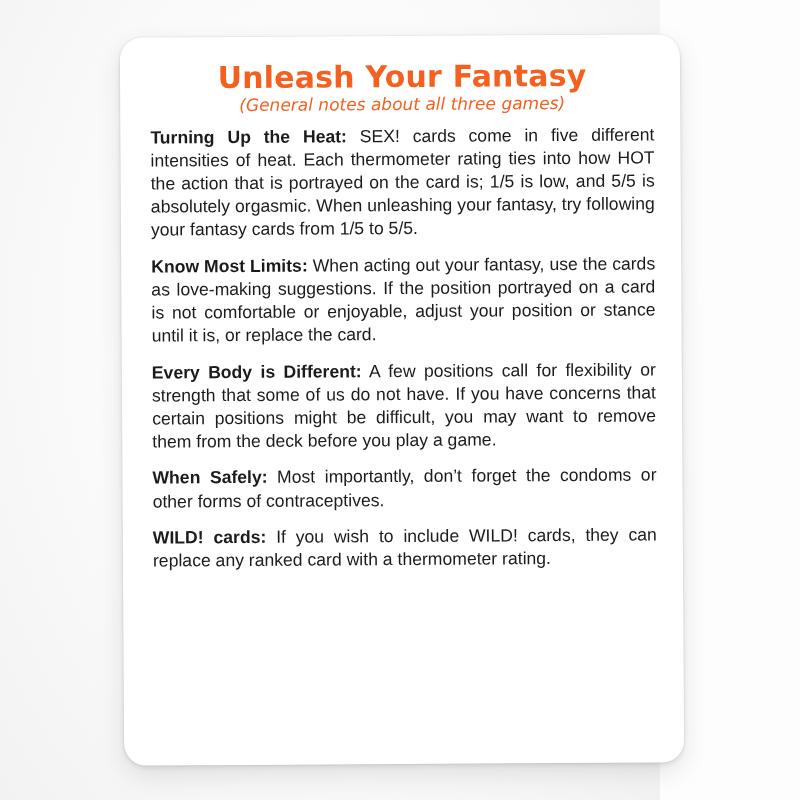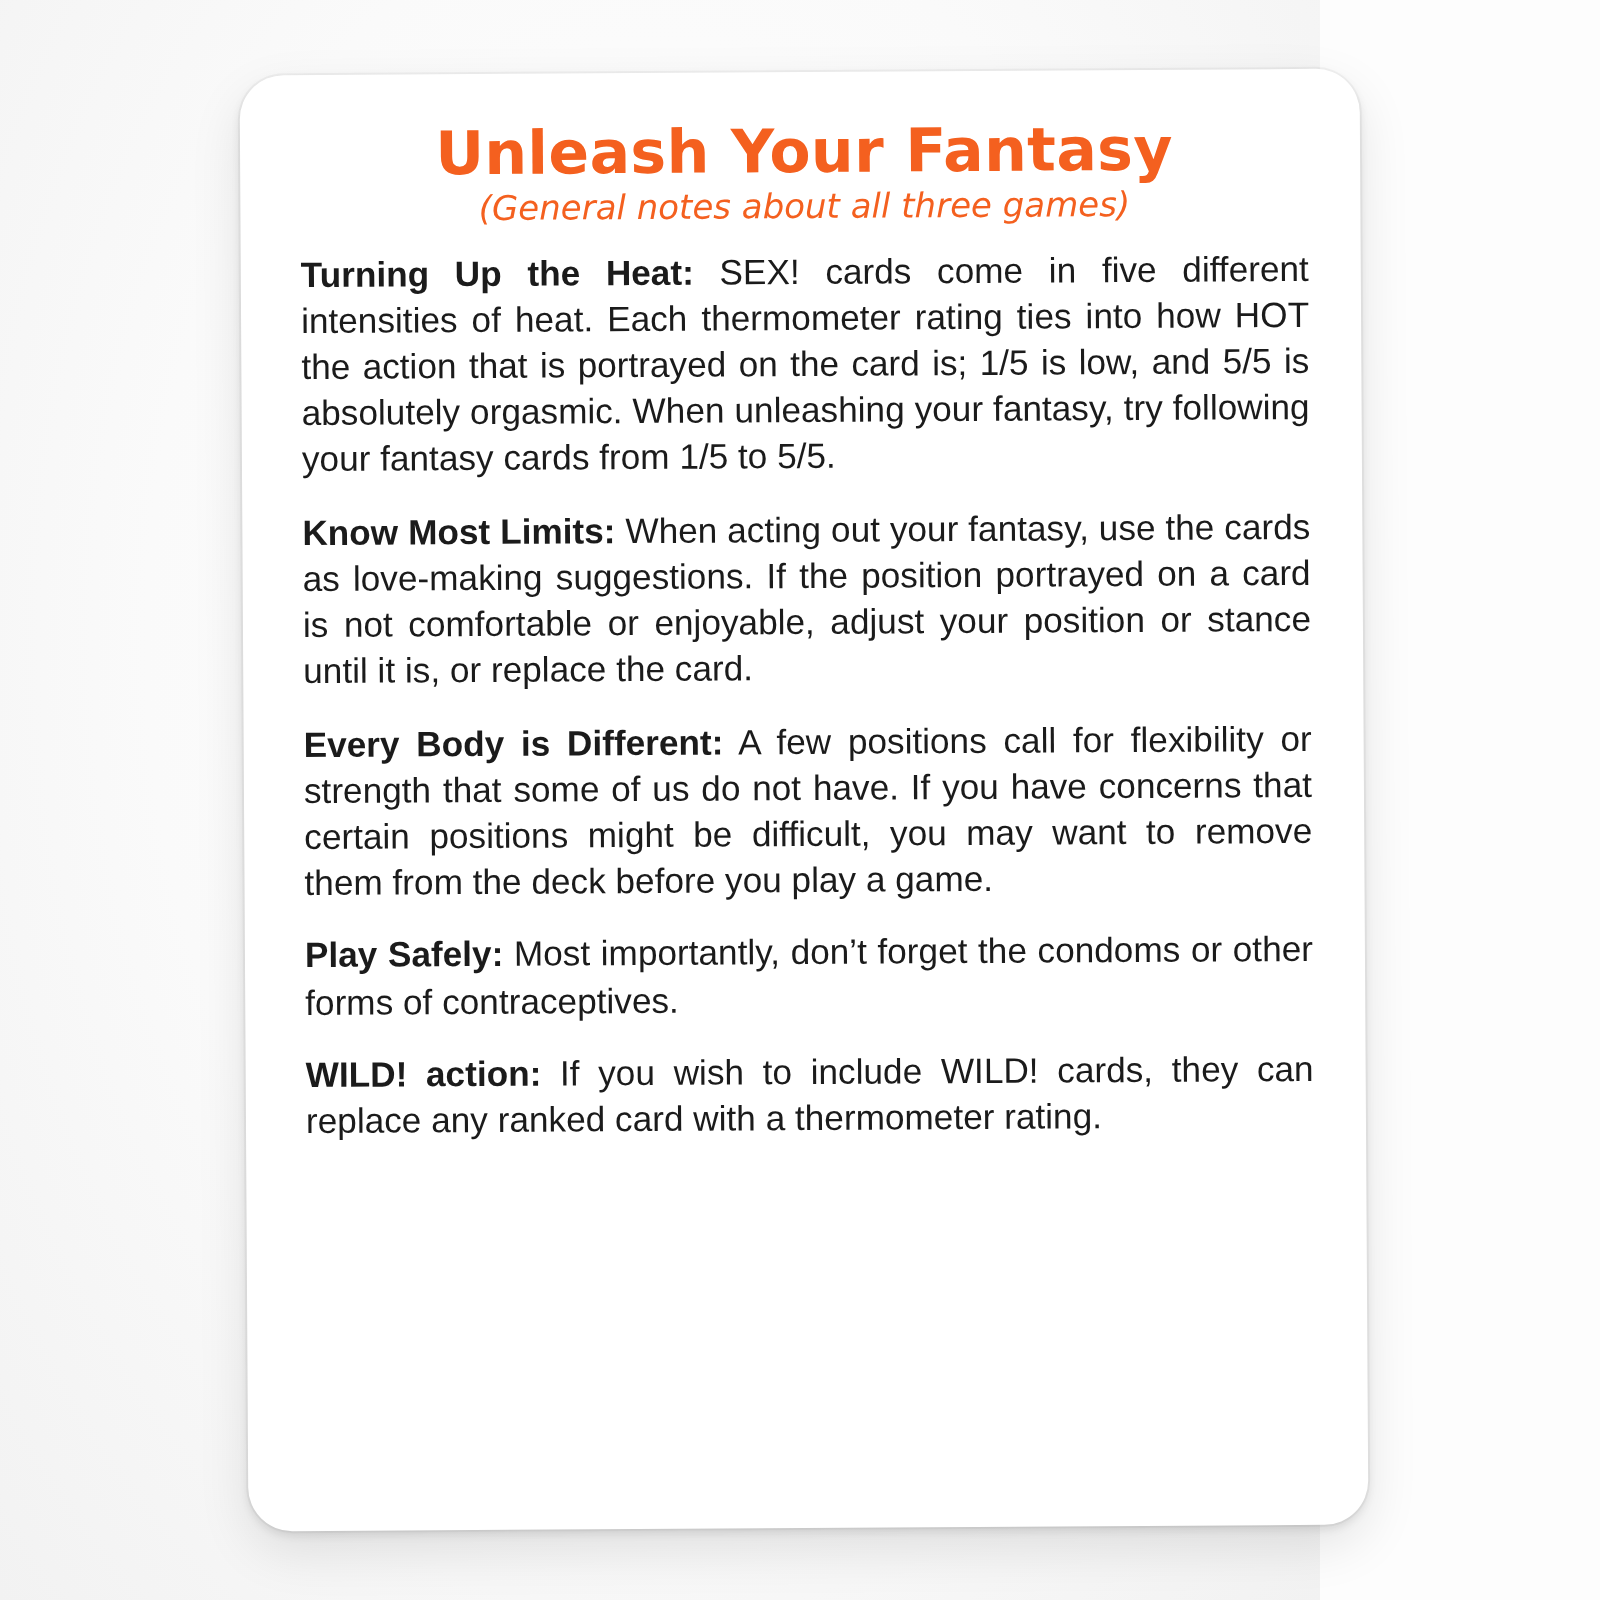--- a/index.html
+++ b/index.html
@@ -104,23 +104,23 @@
 
       <p class="para">
         <span class="lead">Know Most Limits:</span><span class="body-text"> When acting out your fantasy, use the cards as love-making suggestions. If the position portrayed on a card is not comfortable or enjoyable, adjust your position or stance until it is, or replace the card.</span>
       </p>
 
       <p class="para">
         <span class="lead">Every Body is Different:</span><span class="body-text"> A few positions call for flexibility or strength that some of us do not have. If you have concerns that certain positions might be difficult, you may want to remove them from the deck before you play a game.</span>
       </p>
 
       <p class="para">
-        <span class="lead">Play Safely:</span><span class="body-text"> Most importantly, don’t forget the condoms or other forms of contraceptives.</span>
+        <span class="lead">When Safely:</span><span class="body-text"> Most importantly, don’t forget the condoms or other forms of contraceptives.</span>
       </p>
 
       <p class="para">
-        <span class="lead">WILD! action:</span><span class="body-text"> If you wish to include WILD! cards, they can replace any ranked card with a thermometer rating.</span>
+        <span class="lead">WILD! cards:</span><span class="body-text"> If you wish to include WILD! cards, they can replace any ranked card with a thermometer rating.</span>
       </p>
 
     </div>
   </div>
 
 </div>
 
 </body></html>

